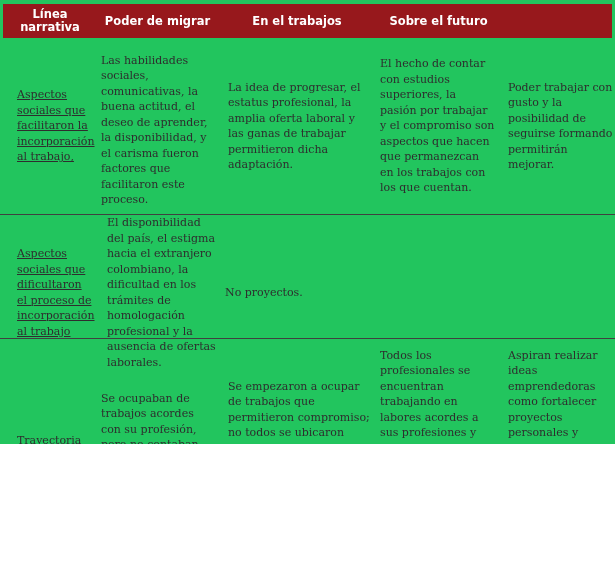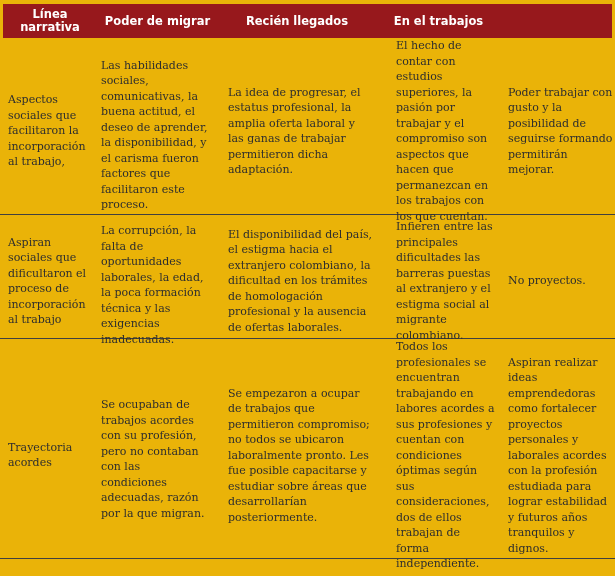--- a/index.html
+++ b/index.html
@@ -1,20 +1,20 @@
 <!DOCTYPE html>
 <html><head>
 <meta charset="utf-8">
 <style>
   html, body { margin: 0; padding: 0; background: #ffffff; }
   .page {
     position: relative;
     width: 615px;
-    height: 576px;
-    background: #eab308;
+    height: 444px;
+    background: #22c55e;
     font-family: "DejaVu Serif", serif;
     color: #2e2e2e;
     overflow: hidden;
   }
   .header-row {
     margin: 4px 3px 0 3px;
     height: 34px;
     background: #97181C;
     display: grid;
     grid-template-columns: 94px 121px 158px 125px 111px;
@@ -39,36 +39,36 @@
   .row-2 { height: 124px; }
   .row-3 { height: 220px; }
   .cell {
     display: flex;
     align-items: center;
     font-size: 11px;
     line-height: 15.5px;
     box-sizing: border-box;
   }
   .cell > span { display: block; }
-  .c1 { padding: 0 6px 0 8px; }
+  .c1 { padding: 0 6px 0 17px; text-decoration: underline; }
   .c2 { padding: 8px 9px 0 4px; }
   .c3 { padding: 0 2px 0 10px; }
-  .c4 { padding: 0 5px 0 4px; margin-left: 16px; }
+  .c4 { padding: 0 5px 0 4px; }
   .c5 { padding: 0 2px 0 7px; }
 </style>
 </head>
 <body>
 
 <div class="page">
 
   <div class="header-row">
     <div class="header-cell">Línea narrativa</div>
     <div class="header-cell">Poder de migrar</div>
-    <div class="header-cell">Recién llegados</div>
     <div class="header-cell">En el trabajos</div>
+    <div class="header-cell">Sobre el futuro</div>
   </div>
 
   <div class="body-row row-1">
     <div class="cell c1">
         <span>Aspectos sociales que facilitaron la incorporación al trabajo,</span>
       </div>
     <div class="cell c2">
         <span>Las habilidades sociales, comunicativas, la buena actitud, el deseo de aprender, la disponibilidad, y el carisma fueron factores que facilitaron este proceso.</span>
       </div>
     <div class="cell c3">
@@ -77,30 +77,24 @@
     <div class="cell c4">
         <span>El hecho de contar con estudios superiores, la pasión por trabajar y el compromiso son aspectos que hacen que permanezcan en los trabajos con los que cuentan.</span>
       </div>
     <div class="cell c5">
         <span>Poder trabajar con gusto y la posibilidad de seguirse formando permitirán mejorar.</span>
       </div>
   </div>
 
   <div class="body-row row-2">
     <div class="cell c1">
-        <span>Aspiran sociales que dificultaron el proceso de incorporación al trabajo</span>
-      </div>
-    <div class="cell c2">
-        <span>La corrupción, la falta de oportunidades laborales, la edad, la poca formación técnica y las exigencias inadecuadas.</span>
+        <span>Aspectos sociales que dificultaron el proceso de incorporación al trabajo</span>
       </div>
     <div class="cell c3">
         <span>El disponibilidad del país, el estigma hacia el extranjero colombiano, la dificultad en los trámites de homologación profesional y la ausencia de ofertas laborales.</span>
-      </div>
-    <div class="cell c4">
-        <span>Infieren entre las principales dificultades las barreras puestas al extranjero y el estigma social al migrante colombiano.</span>
       </div>
     <div class="cell c5">
         <span>No proyectos.</span>
       </div>
   </div>
 
   <div class="body-row row-3">
     <div class="cell c1">
         <span>Trayectoria acordes</span>
       </div>

